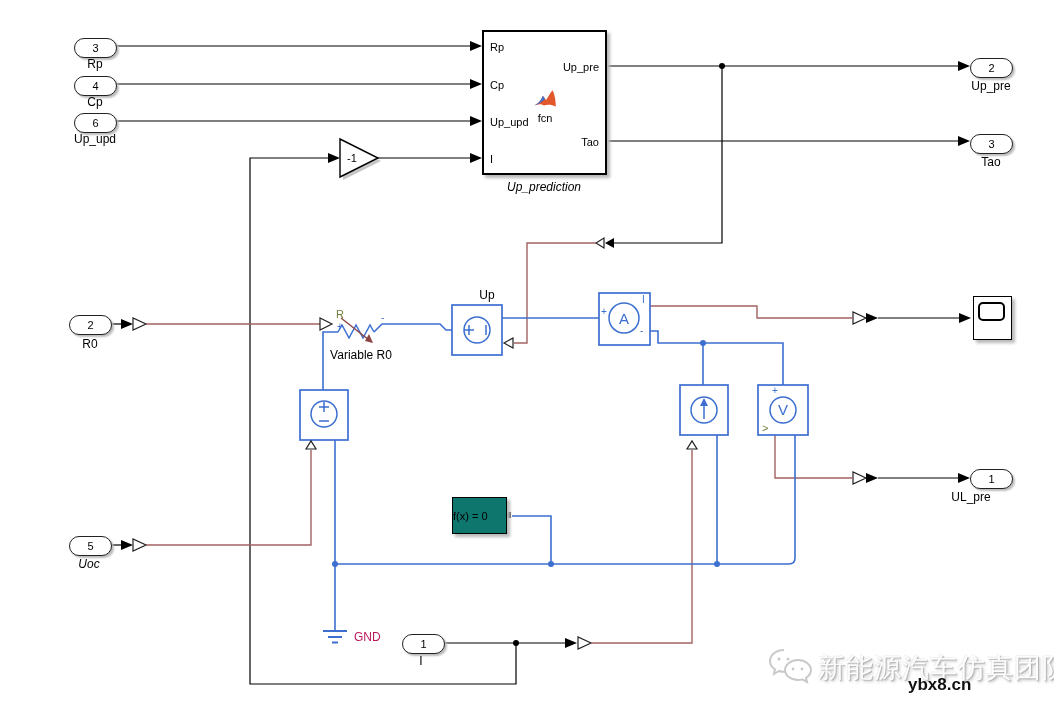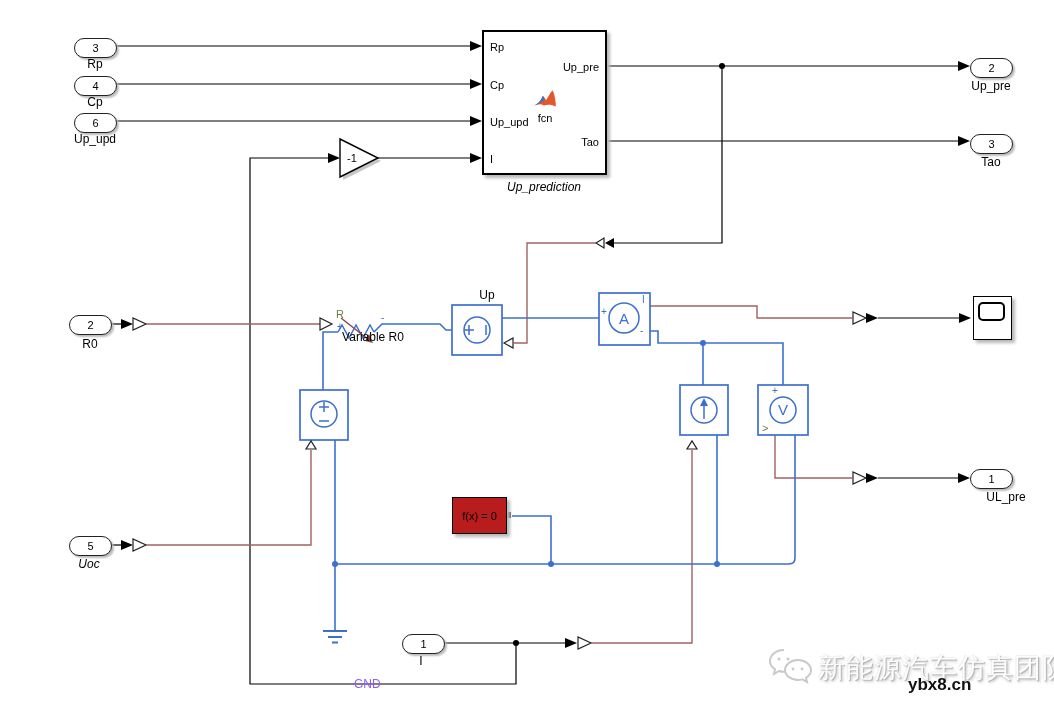--- a/index.html
+++ b/index.html
@@ -17,27 +17,27 @@
   .dot-sig{fill:#000;}
   .dot-elec{fill:var(--electrical-blue);}
   text.t-elec{fill:var(--electrical-blue);font-size:10px;}
   text.t-sym{fill:var(--electrical-blue);font-size:15px;text-anchor:middle;}
   text.t-olive{fill:var(--ps-port-label);font-size:11px;}
   
   .port{position:absolute;width:41px;height:18px;border:1.4px solid #222;border-radius:10px;
     background:#fff;box-shadow:2px 2px 2px #bbb;font-size:11px;color:#000;
     display:flex;align-items:center;justify-content:center;}
   .plabel{position:absolute;transform:translateX(-50%);font-size:12px;color:#000;white-space:nowrap;}
-  .llabel{position:absolute;font-size:12px;color:#8b5cf6;white-space:nowrap;margin-top:47px;}
+  .llabel{position:absolute;font-size:12px;color:#be185d;white-space:nowrap;}
   .fcn{position:absolute;left:482px;top:30px;width:125px;height:145px;border:2px solid #000;
     background:#fff;box-shadow:3px 3px 3px #b9b9b9;box-sizing:border-box;}
   .fcn .pin{position:absolute;font-size:11px;color:#000;white-space:nowrap;}
   .solver{position:absolute;left:452px;top:497px;width:55px;height:37px;border:1.6px solid #000;
-    background:#b91c1c;box-shadow:3px 3px 3px #b9b9b9;box-sizing:border-box;
-    display:flex;align-items:center;justify-content:center;font-size:11px;}
+    background:#0f766e;box-shadow:3px 3px 3px #b9b9b9;box-sizing:border-box;
+    display:flex;align-items:center;font-size:11px;}
   .scope{position:absolute;left:973px;top:296px;width:39px;height:44px;border:1.8px solid #000;
     background:#fff;box-shadow:3px 3px 3px #b9b9b9;box-sizing:border-box;}
   .scope .screen{position:absolute;left:4px;top:5px;width:27px;height:19px;border:2.6px solid #000;
     border-radius:5px;box-sizing:border-box;}
   
   .wm{position:absolute;left:766px;top:644px;width:326px;height:64px;pointer-events:none;text-align:right;}
   .wm-team{position:absolute;left:52px;top:6px;font-size:27px;letter-spacing:1px;color:#fdfdfd;
     text-shadow:1px 1px 1px #b0b0b0,-1px -1px 1px #efefef,2px 2px 3px #c4c4c4;white-space:nowrap;}
   .wm-site{position:absolute;left:142px;top:31px;font-size:17px;font-weight:bold;color:#111;white-space:nowrap;}
 </style>
@@ -215,39 +215,39 @@
   <div class="plabel" style="left:991px;top:79px;">Up_pre</div>
 
   <div class="port" style="left:970px;top:134px;">
     <span>3</span>
     </div>
   <div class="plabel" style="left:991px;top:155px;">Tao</div>
 
   <div class="port" style="left:970px;top:469px;">
     <span>1</span>
     </div>
-  <div class="plabel" style="left:1006px;top:490px;">UL_pre</div>
+  <div class="plabel" style="left:971px;top:490px;">UL_pre</div>
 
   <div class="fcn">
     <div class="pin" style="left:6px;top:9px;">Rp</div>
     <div class="pin" style="left:6px;top:47px;">Cp</div>
     <div class="pin" style="left:6px;top:84px;">Up_upd</div>
     <div class="pin" style="left:6px;top:121px;">I</div>
     <div class="pin" style="right:6px;top:29px;">Up_pre</div>
     <div class="pin" style="right:6px;top:104px;">Tao</div>
     <svg style="position:absolute;left:48px;top:56px;" width="26" height="22" viewBox="0 0 24 20">
       <path d="M2,16 C6,14 8,12 10,7 L13,11 C15,8 17,4 19,2 C21,6 22,12 22,17 C18,15 14,15 11,16 C8,14 5,15 2,16 Z" fill="#e2572b"></path>
       <path d="M2,16 C6,14 8,12 10,7 L12,10 C9,13 6,15 2,16 Z" fill="#3b6fd0"></path>
     </svg>
     <div class="pin" style="left:46px;top:80px;width:30px;text-align:center;">fcn</div>
   </div>
   <div class="plabel" style="left:544px;top:180px;font-style:italic;">Up_prediction</div>
 
   <div class="plabel" style="left:487px;top:288px;">Up</div>
-  <div class="plabel" style="left:361px;top:330px;margin-left:12px;">Variable R0</div>
+  <div class="plabel" style="left:361px;top:348px;">Variable R0</div>
   <div class="llabel" style="left:354px;top:630px;">GND</div>
 
   <div class="solver">
     <span>f(x) = 0</span>
   </div>
 
   <div class="scope">
     <div class="screen"></div>
   </div>
 

